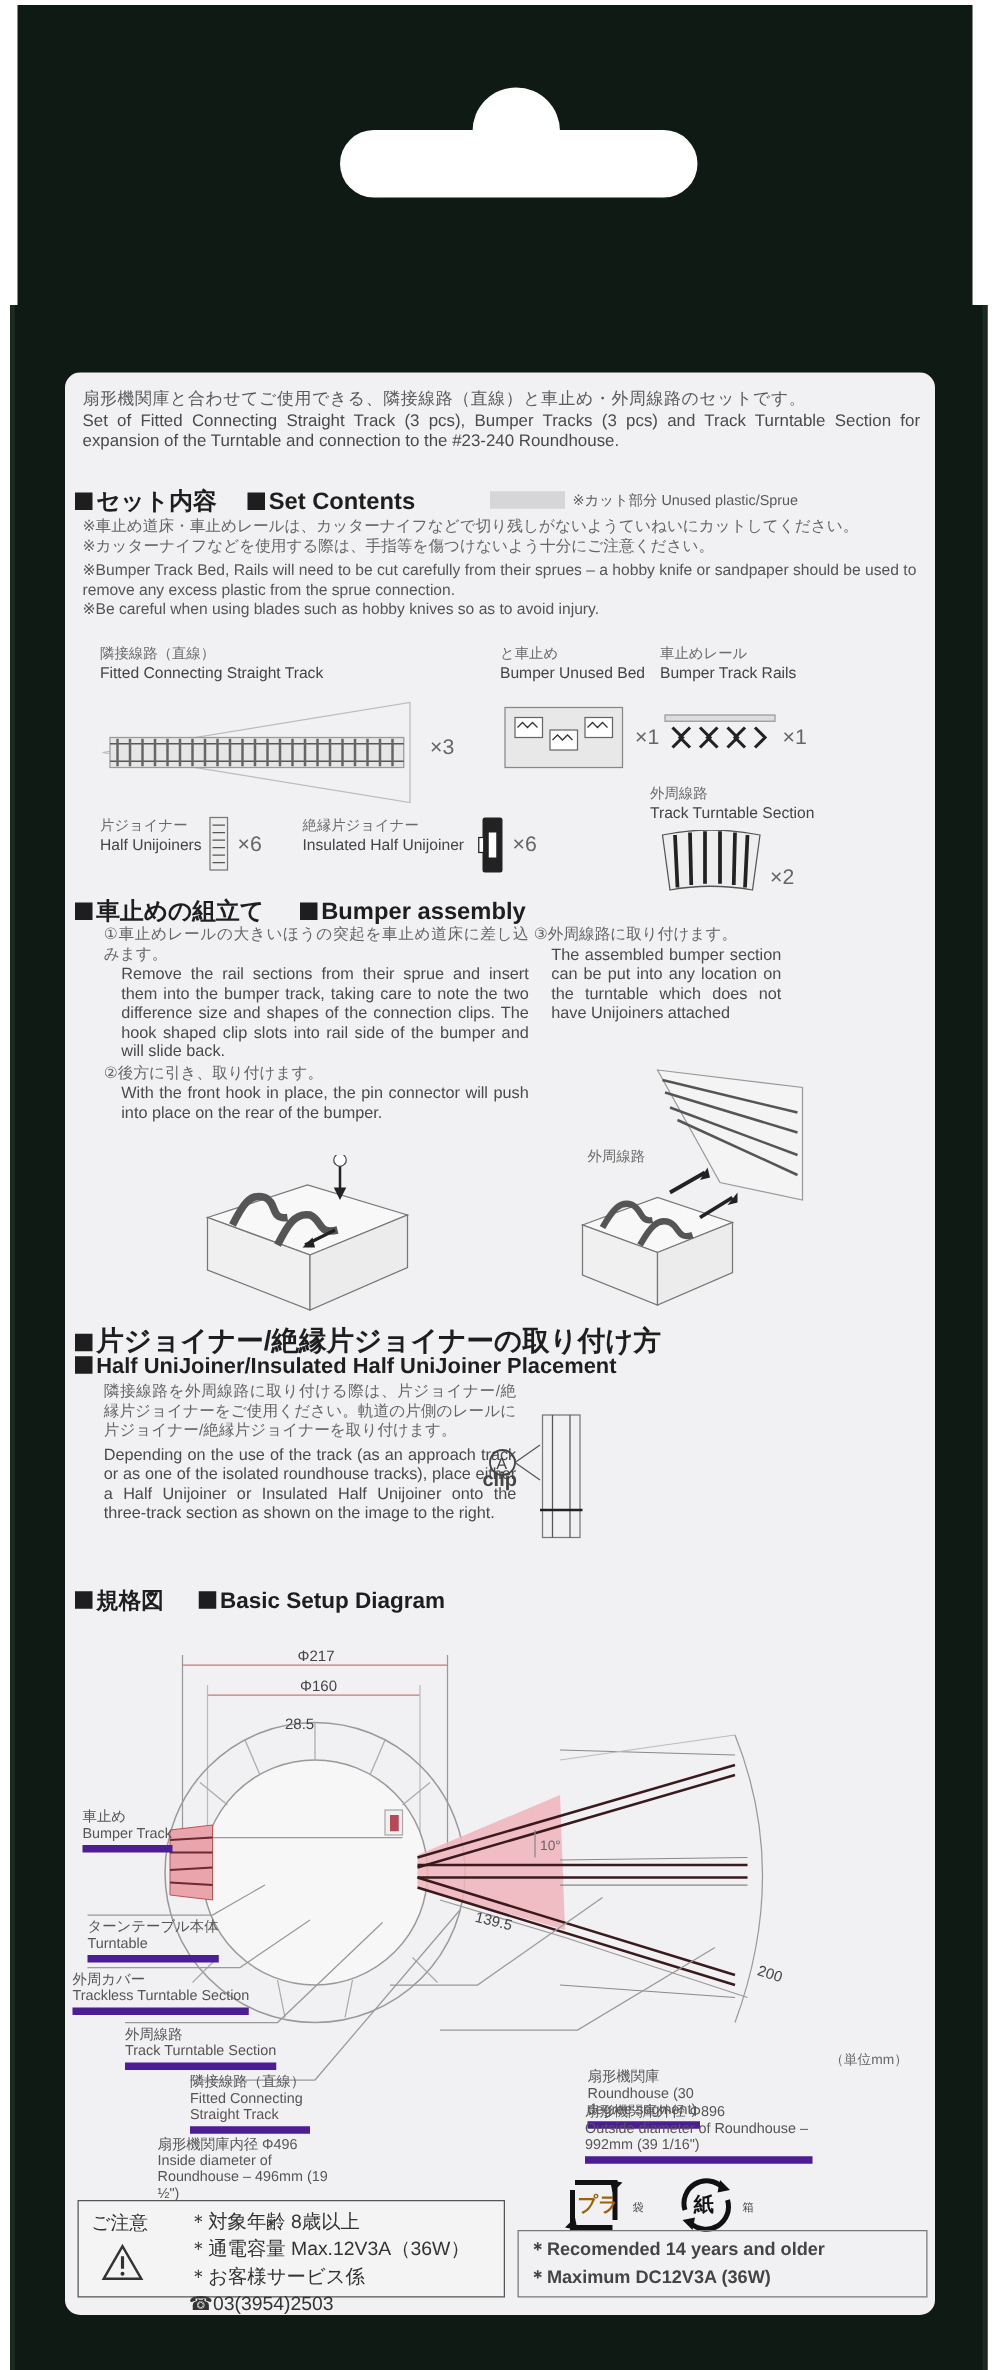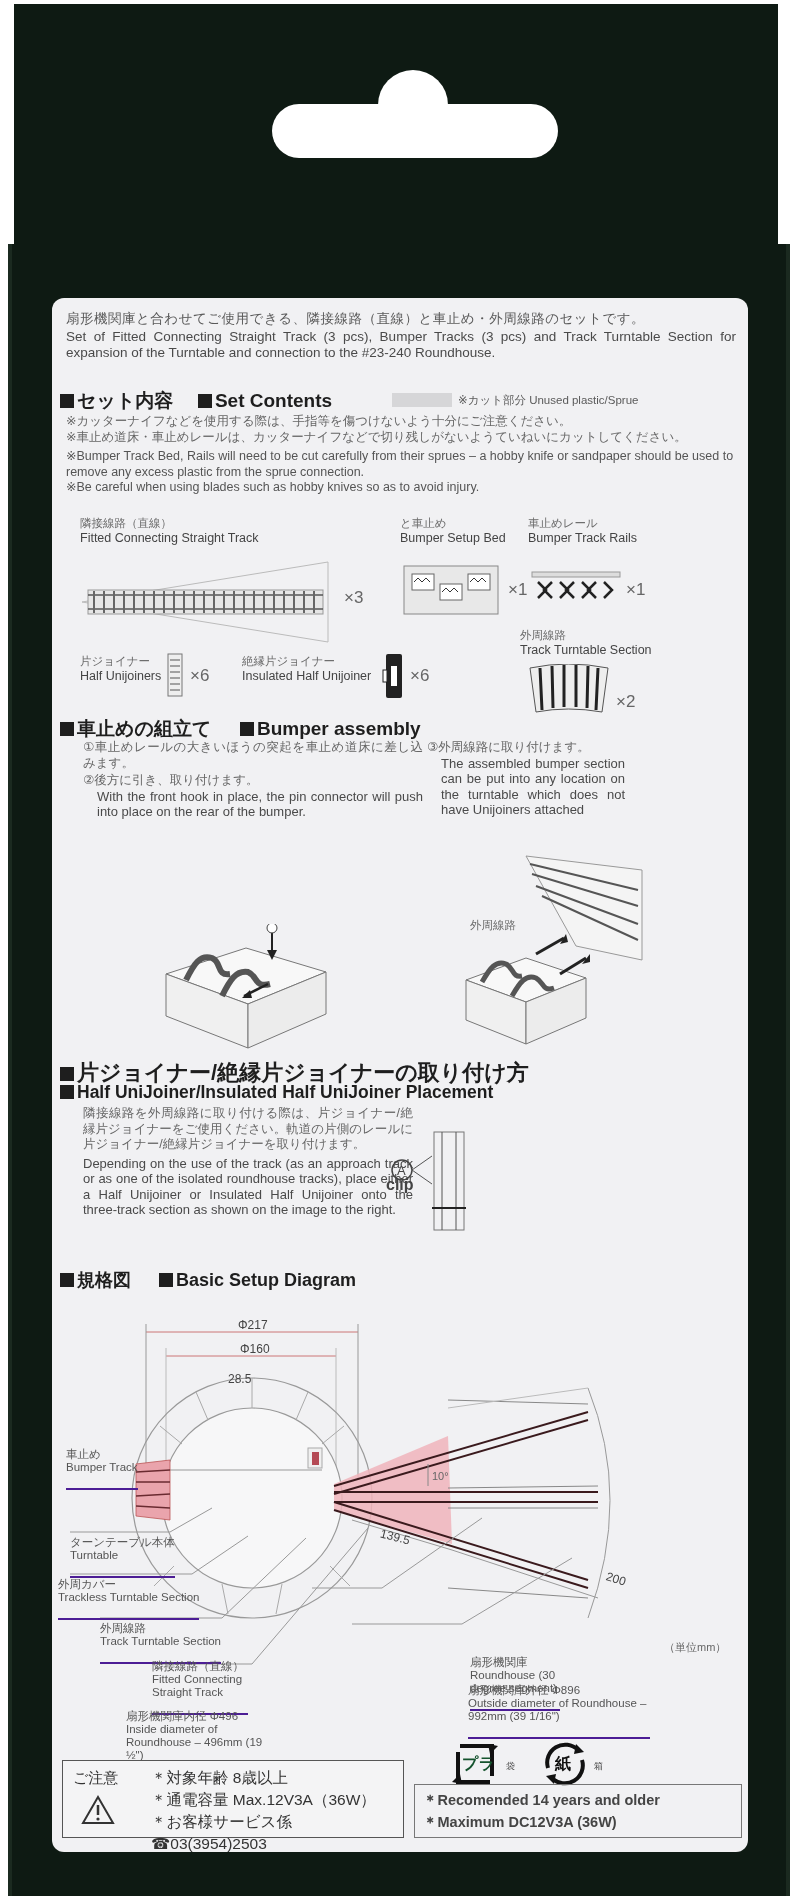--- a/index.html
+++ b/index.html
@@ -39,21 +39,21 @@
   .caution-box { position: absolute; left: 10px; top: 1462px; width: 342px; height: 78px; border: 1.5px solid #555; background: #f4f4f5; }
   .caution-title { position: absolute; left: 10px; top: 8px; font-size: 15px; color: #333; }
   .caution-lines { position: absolute; left: 88px; top: 6px; font-size: 15.5px; line-height: 22px; color: #333; }
   .caution-icon { position: absolute; left: 18px; top: 34px; }
 
   .en-caution { position: absolute; left: 362px; top: 1486px; width: 328px; height: 54px; border: 1.5px solid #777; font-size: 14.5px; line-height: 22px; padding: 4px 8px; color: #444; font-weight: bold; }
 
   .recycle { position: absolute; }
   .unit { position: absolute; font-size: 11px; color: #666; }
   .dim { position: absolute; font-size: 12px; color: #444; }
-  .diag-label { position: absolute; font-size: 11.5px; line-height: 13px; color: #555; border-bottom: 2px solid #4c1d95; padding-bottom: 14px; }
+  .diag-label { position: absolute; font-size: 11.5px; line-height: 13px; color: #555; border-bottom: 6px solid #4c1d95; padding-bottom: 2px; }
 </style>
 </head>
 <body>
 
 <div class="hang-tab">
   <div class="hang-hole-bump"></div>
   <div class="hang-hole"></div>
 </div>
 
 <div class="box"></div>
@@ -65,22 +65,22 @@
 
   <div class="h-section" style="left:8px; top:90px;">
     <span class="sq"></span><span>セット内容</span>
     <span style="display:inline-block;width:14px"></span>
     <span class="sq"></span><span>Set Contents</span>
   </div>
   <div class="sprue-key"></div>
   <div class="sprue-label">※カット部分 Unused plastic/Sprue</div>
 
   <div class="notes">
+    <p class="para-jp">※車止め道床・車止めレールは、カッターナイフなどで切り残しがないようていねいにカットしてください。</p>
     <p class="para-jp">※カッターナイフなどを使用する際は、手指等を傷つけないよう十分にご注意ください。</p>
-    <p class="para-jp">※車止め道床・車止めレールは、カッターナイフなどで切り残しがないようていねいにカットしてください。</p>
     <p style="margin-top:4px">※Bumper Track Bed, Rails will need to be cut carefully from their sprues – a hobby knife or sandpaper should be used to remove any excess plastic from the sprue connection.</p>
     <p>※Be careful when using blades such as hobby knives so as to avoid injury.</p>
   </div>
 
   <div class="item-label" style="left:28px; top:218px;">
     <div class="jp">隣接線路（直線）</div>
     <div class="en">Fitted Connecting Straight Track</div>
   </div>
   <svg class="svg-abs" style="left:28px; top:256px;" width="260" height="96">
     <polygon points="2,48 248,8 248,88" fill="none" stroke="#bbb" stroke-width="1"></polygon>
@@ -112,21 +112,21 @@
         <line x1="204" y1="37" x2="204" y2="59"></line>
         <line x1="214" y1="37" x2="214" y2="59"></line>
       <line x1="224" y1="37" x2="224" y2="59"></line>
         <line x1="234" y1="37" x2="234" y2="59"></line>
     </g>
   </svg>
   <div class="qty" style="left:292px; top:290px;">×3</div>
 
   <div class="item-label" style="left:348px; top:218px;">
     <div class="jp">と車止め</div>
-    <div class="en">Bumper Setup Bed</div>
+    <div class="en">Bumper Unused Bed</div>
   </div>
   <svg class="svg-abs" style="left:350px; top:266px;" width="100" height="52">
     <rect x="2" y="2" width="94" height="48" fill="#e8e8e8" stroke="#888"></rect>
     <rect x="10" y="10" width="22" height="16" fill="#fff" stroke="#666"></rect>
     <rect x="38" y="20" width="22" height="16" fill="#fff" stroke="#666"></rect>
     <rect x="66" y="10" width="22" height="16" fill="#fff" stroke="#666"></rect>
     <path d="M12,18 l4,-4 l4,4 l4,-4 l4,4 M40,28 l4,-4 l4,4 l4,-4 l4,4 M68,18 l4,-4 l4,4 l4,-4 l4,4" stroke="#333" fill="none"></path>
   </svg>
   <div class="qty" style="left:456px; top:282px;">×1</div>
 
@@ -172,20 +172,21 @@
   <div class="qty" style="left:564px; top:394px;">×2</div>
 
   <div class="h-section" style="left:8px; top:418px;">
     <span class="sq"></span><span>車止めの組立て</span>
     <span style="display:inline-block;width:18px"></span>
     <span class="sq"></span><span>Bumper assembly</span>
   </div>
 
   <div class="para" style="left:8px; top:442px; width:340px;">
     <div class="para-jp">①車止めレールの大きいほうの突起を車止め道床に差し込みます。</div>
+    <div style="padding-left:14px">Remove the rail sections from their sprue and insert them into the bumper track, taking care to note the two difference size and shapes of the connection clips. The hook shaped clip slots into rail side of the bumper and will slide back.</div>
     <div class="para-jp" style="margin-top:2px">②後方に引き、取り付けます。</div>
     <div style="padding-left:14px">With the front hook in place, the pin connector will push into place on the rear of the bumper.</div>
   </div>
 
   <div class="para" style="left:352px; top:442px; width:198px;">
     <div class="para-jp">③外周線路に取り付けます。</div>
     <div style="padding-left:14px">The assembled bumper section can be put into any location on the turntable which does not have Unijoiners attached</div>
   </div>
 
   <svg class="svg-abs" style="left:104px; top:626px;" width="180" height="130">
@@ -354,21 +355,21 @@
     <div>扇形機関庫外径 Φ896</div>
       <div style="width:182px">Outside diameter of Roundhouse – 992mm (39 1/16")</div>
   </div>
 
   <div class="recycle" style="left:400px; top:1444px;">
     <svg width="46" height="44">
       <path d="M6,10 L6,40 L38,40 M40,34 L40,4 L8,4" stroke="#111" stroke-width="4" fill="none"></path>
       <polygon points="36,2 46,4 38,12" fill="#111"></polygon>
       <polygon points="10,42 0,40 8,32" fill="#111"></polygon>
     </svg>
-    <span style="position:absolute; left:10px; top:12px; font-size:16px; font-weight:bold; color:#14532d;">プラ</span>
+    <span style="position:absolute; left:10px; top:12px; font-size:16px; font-weight:bold; color:#a16207;">プラ</span>
     <span style="position:absolute; left:54px; top:18px; font-size:9px; color:#444;">袋</span>
   </div>
   <div class="recycle" style="left:490px; top:1444px;">
     <svg width="46" height="44">
       <path d="M6,26 A18,18 0 0,1 36,8" stroke="#111" stroke-width="4" fill="none"></path>
       <path d="M40,18 A18,18 0 0,1 10,36" stroke="#111" stroke-width="4" fill="none"></path>
       <polygon points="34,2 42,10 32,12" fill="#111"></polygon>
       <polygon points="12,42 4,34 14,32" fill="#111"></polygon>
     </svg>
     <span style="position:absolute; left:13px; top:12px; font-size:16px; font-weight:bold; color:#111;">紙</span>

